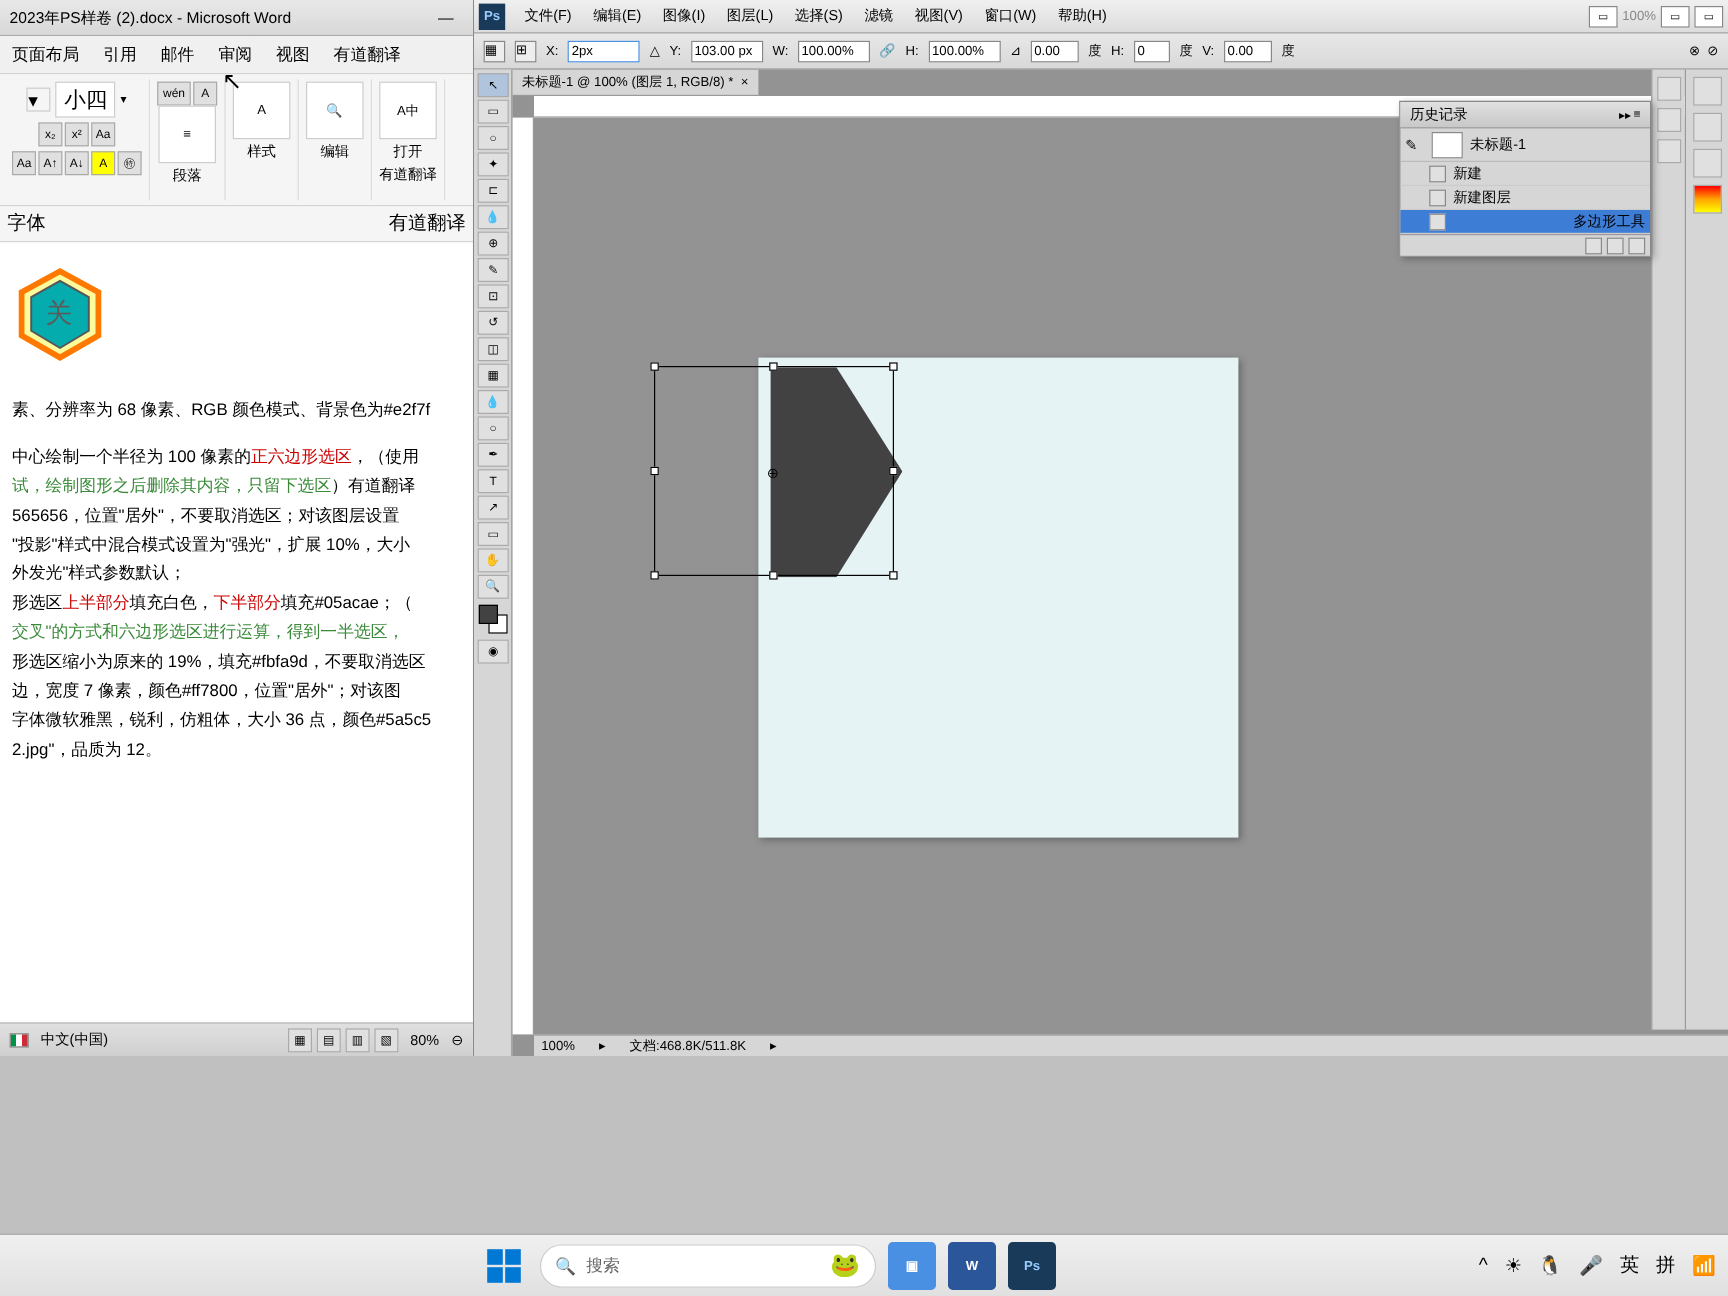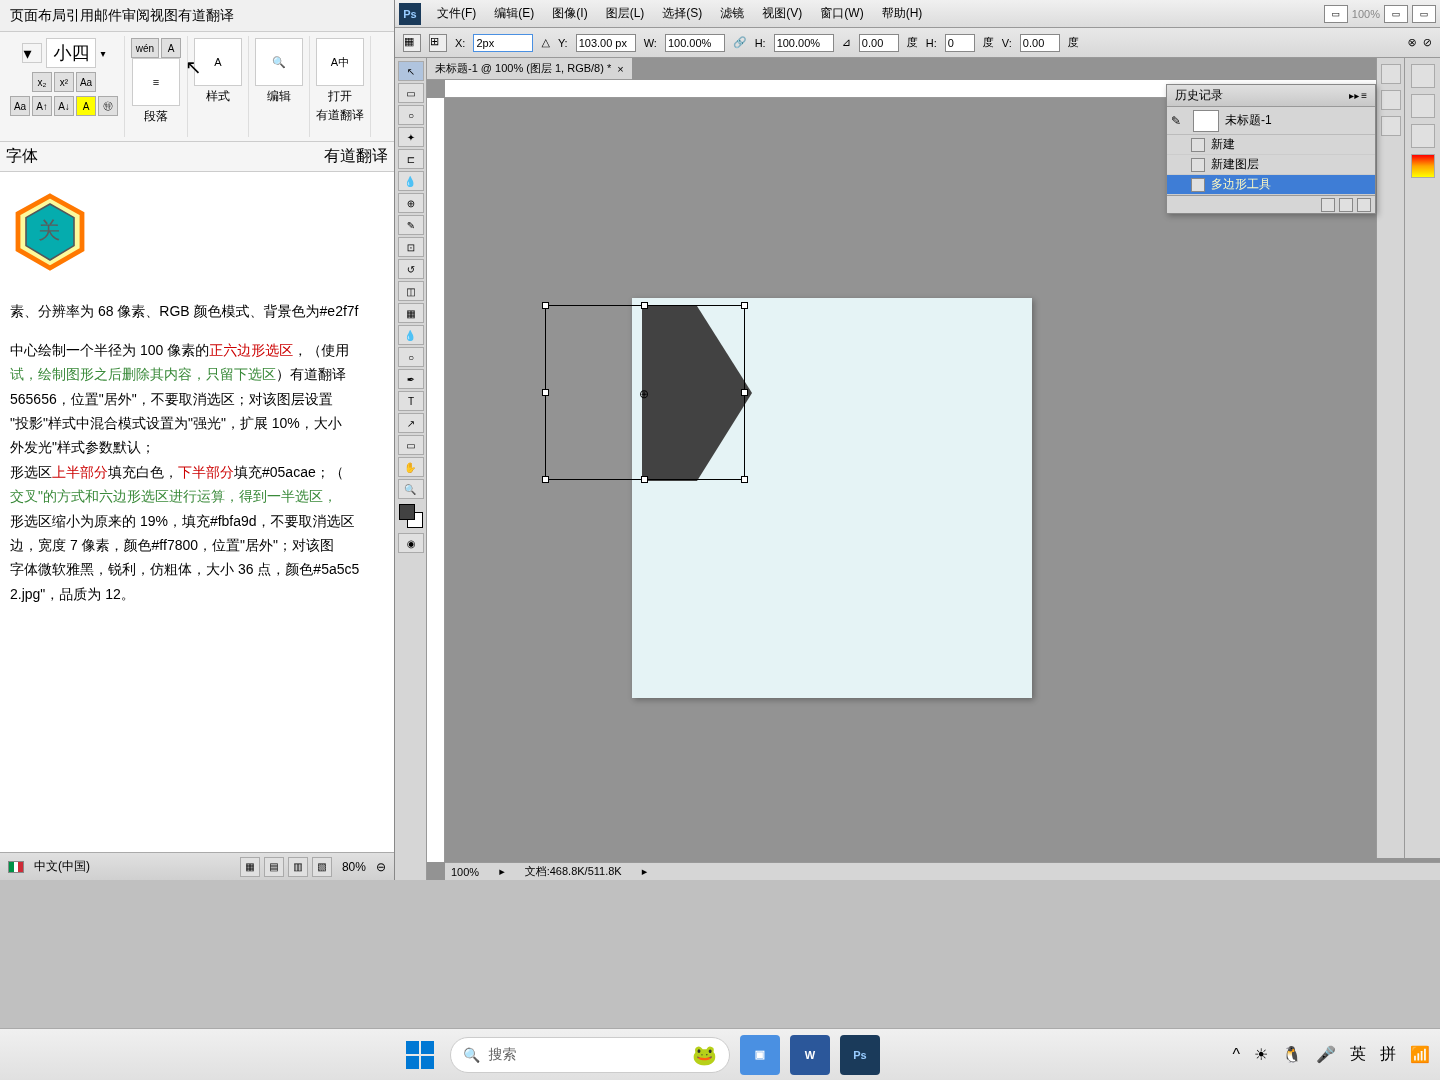--- a/index.html
+++ b/index.html
@@ -3,21 +3,21 @@
 <meta charset="utf-8">
 <style>
 * { margin: 0; padding: 0; box-sizing: border-box; font-family: "Microsoft YaHei", sans-serif; }
 body { width: 1440px; height: 1080px; overflow: hidden; background: #c0c0c0; position: relative; }
 
 
 .word-window { position: absolute; left: 0; top: 0; width: 395px; height: 880px; background: #fff; border-right: 1px solid #888; }
 .word-titlebar { height: 30px; background: linear-gradient(#e8e8e8, #d8d8d8); display: flex; align-items: center; padding: 0 8px; font-size: 13px; border-bottom: 1px solid #aaa; }
 .word-title { flex: 1; }
 .word-minimize { padding: 0 8px; cursor: pointer; }
-.word-menu { height: 32px; background: #f0f0f0; display: flex; align-items: center; padding: 0 10px; font-size: 14px; border-bottom: 1px solid #ccc; }
+.word-menu { height: 32px; background: #f0f0f0; display: flex; align-items: center; gap: 20px; padding: 0 10px; font-size: 14px; border-bottom: 1px solid #ccc; }
 .word-menu-item { cursor: pointer; }
 .word-ribbon { height: 110px; background: #f5f5f5; display: flex; border-bottom: 1px solid #ccc; padding: 4px; }
 .ribbon-group { display: flex; flex-direction: column; align-items: center; padding: 2px 6px; border-right: 1px solid #ddd; }
 .ribbon-font { font-size: 18px; padding: 2px 6px; border: 1px solid #ccc; background: #fff; }
 .ribbon-sub { height: 30px; display: flex; align-items: center; gap: 6px; padding: 0 6px; background: #f5f5f5; border-bottom: 1px solid #ccc; }
 .ribbon-icon { width: 20px; height: 20px; background: #e0e0e0; border: 1px solid #aaa; font-size: 10px; display: flex; align-items: center; justify-content: center; }
 .ribbon-big-btn { width: 48px; height: 48px; background: #fff; border: 1px solid #ccc; display: flex; align-items: center; justify-content: center; font-size: 11px; }
 .ribbon-label { font-size: 12px; margin-top: 2px; }
 .word-body { background: #fff; height: 650px; padding: 10px; font-size: 14px; line-height: 1.6; overflow: hidden; position: relative; }
 .hex-icon { width: 80px; height: 80px; margin: 10px 0 20px 0; }
@@ -59,21 +59,21 @@
 .ps-right-dock2 { position: absolute; right: 36px; top: 58px; width: 28px; height: 800px; background: #d6d6d6; border-left: 1px solid #999; }
 .ps-dock-icon { width: 24px; height: 24px; margin: 6px auto; background: #e0e0e0; border: 1px solid #aaa; display: block; }
 
 
 .history-panel { position: absolute; right: 64px; top: 84px; width: 210px; background: #d6d6d6; border: 1px solid #888; box-shadow: 2px 2px 6px rgba(0,0,0,0.3); z-index: 20; }
 .history-header { height: 22px; background: linear-gradient(#e0e0e0, #c8c8c8); font-size: 12px; padding: 0 8px; display: flex; align-items: center; border-bottom: 1px solid #999; }
 .history-close { margin-left: auto; display: flex; gap: 2px; }
 .history-snapshot { height: 28px; display: flex; align-items: center; padding: 0 4px; gap: 6px; border-bottom: 1px solid #bbb; font-size: 12px; }
 .history-thumb { width: 26px; height: 22px; background: #fff; border: 1px solid #888; }
 .history-item { height: 20px; display: flex; align-items: center; padding: 0 4px 0 24px; gap: 6px; font-size: 12px; border-bottom: 1px solid #ccc; }
-.history-item.selected { background: #3e7dd6; color: #fef9c3; }
+.history-item.selected { background: #3e7dd6; color: #000000; justify-content: space-between; }
 .history-item-icon { width: 14px; height: 14px; background: #e0e0e0; border: 1px solid #888; }
 .history-footer { height: 18px; background: #d6d6d6; border-top: 1px solid #999; display: flex; justify-content: flex-end; gap: 4px; padding: 0 4px; align-items: center; }
 .history-footer-icon { width: 14px; height: 14px; background: #e0e0e0; border: 1px solid #888; }
 
 
 .taskbar { position: absolute; bottom: 0; left: 0; right: 0; height: 52px; background: linear-gradient(#f0f0f0, #e0e0e0); border-top: 1px solid #aaa; display: flex; align-items: center; padding: 0 10px; gap: 10px; }
 .start-btn { width: 40px; height: 40px; display: flex; align-items: center; justify-content: center; }
 .win-logo { width: 28px; height: 28px; display: grid; grid-template-columns: 1fr 1fr; grid-template-rows: 1fr 1fr; gap: 2px; }
 .win-logo div { background: #0078d4; }
 .search-box { width: 280px; height: 36px; background: #fff; border: 1px solid #ccc; border-radius: 18px; display: flex; align-items: center; padding: 0 12px; gap: 8px; font-size: 14px; color: #666; }
@@ -81,20 +81,24 @@
 .task-icon.word { background: #2b579a; color: #fff; }
 .task-icon.ps { background: #1a3a5a; color: #9cf; }
 .task-icon.blue { background: #4a90e2; color: #fff; }
 .tray { margin-left: auto; display: flex; align-items: center; gap: 14px; font-size: 16px; }
 .tray-icon { cursor: pointer; }
 </style>
 </head>
 <body>
 
 <div class="word-window">
+  <div class="word-titlebar">
+    <span class="word-title">2023年PS样卷 (2).docx - Microsoft Word</span>
+    <span class="word-minimize">—</span>
+  </div>
   <div class="word-menu">
     <span class="word-menu-item">页面布局</span>
     <span class="word-menu-item">引用</span>
     <span class="word-menu-item">邮件</span>
     <span class="word-menu-item">审阅</span>
     <span class="word-menu-item">视图</span>
     <span class="word-menu-item">有道翻译</span>
   </div>
   <div class="word-ribbon">
     <div class="ribbon-group">

